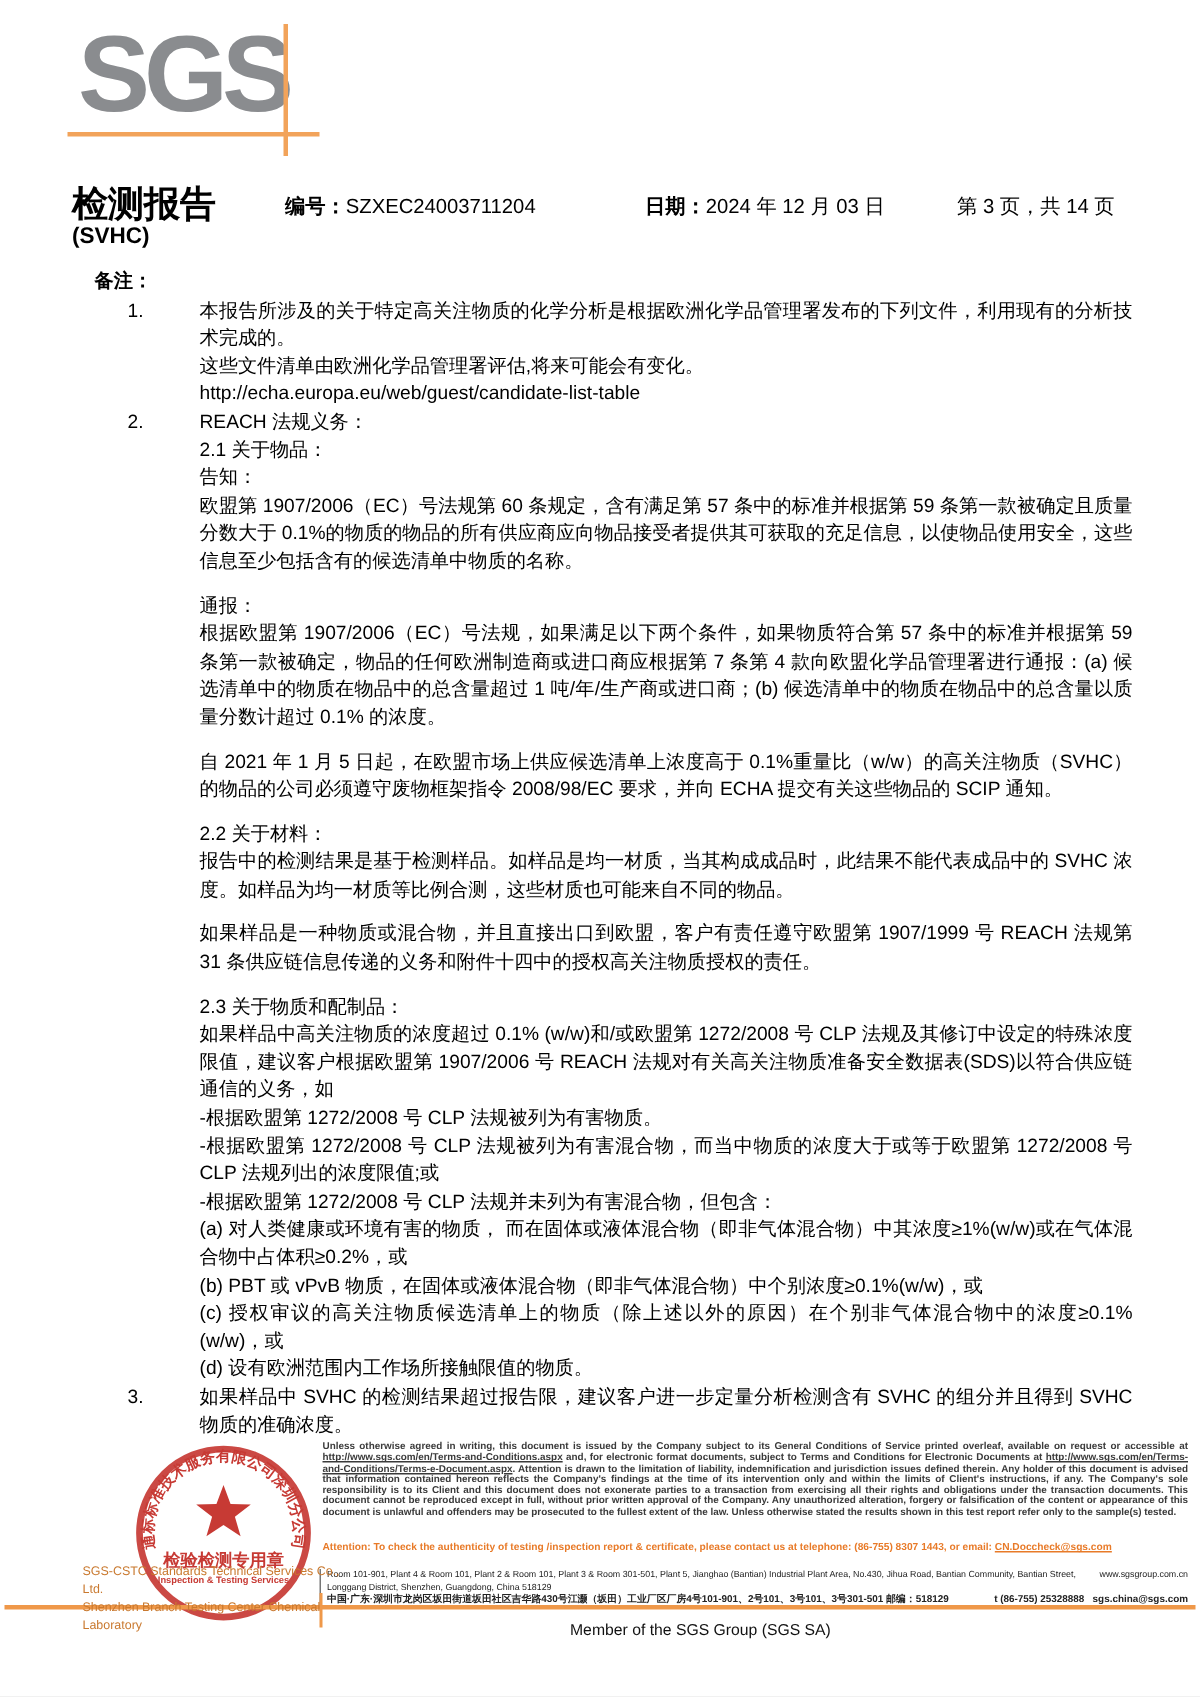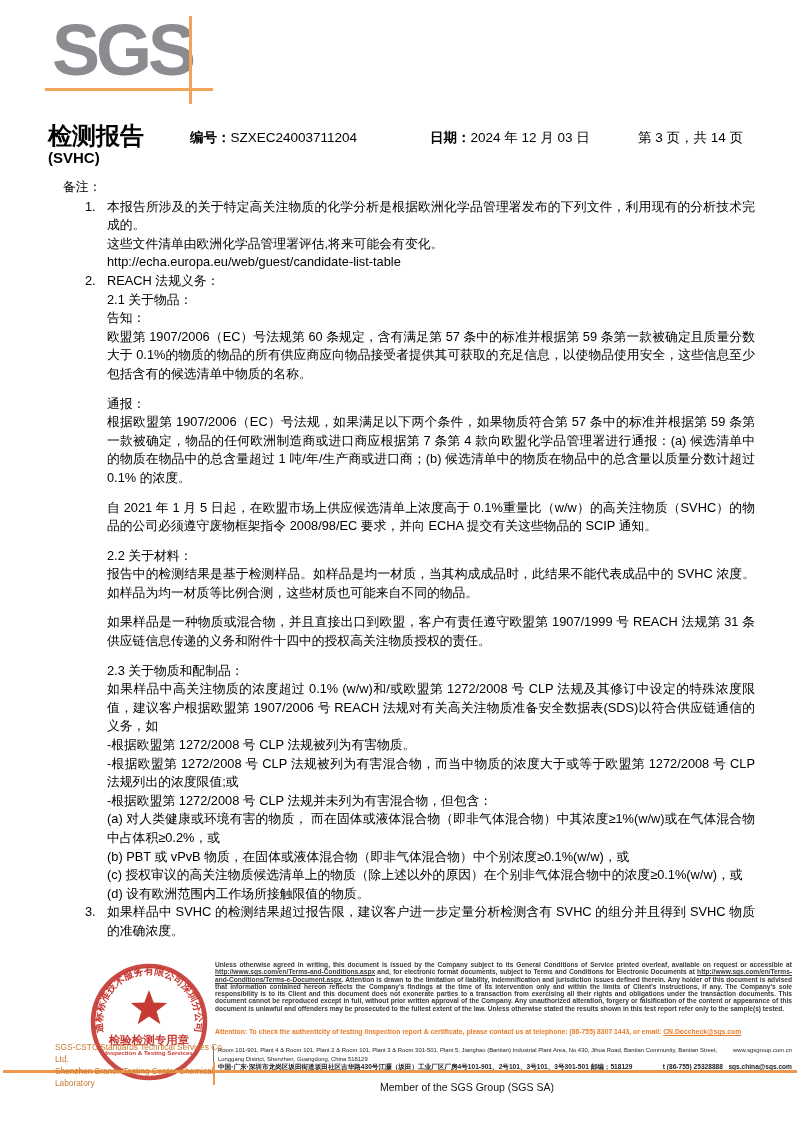--- a/index.html
+++ b/index.html
@@ -15,25 +15,25 @@
   
   .title{position:absolute;left:48px;top:120px;font-size:24px;font-weight:700;}
   .subtitle{position:absolute;left:48px;top:149px;font-size:15px;font-weight:700;}
   .meta{position:absolute;top:129px;font-size:13.5px;}
   .meta .b{font-weight:700;}
   .meta-no{left:190px;}
   .meta-date{left:430px;}
   .meta-pages{left:638px;}
   
   .notes{position:absolute;left:63px;top:178px;width:692px;font-size:12.8px;line-height:18.6px;}
-  .notes-label{font-weight:400;margin-bottom:1px;}
+  .notes-label{font-weight:700;margin-bottom:1px;}
   .note-item{display:flex;margin-left:22px;}
   .note-num{width:22px;flex:none;}
   .note-text{flex:1;text-align:justify;}
-  .para{min-height:18.6px;}
+  .para{min-height:18.6px;margin-left:26px;}
   .gap{height:11px;}
   
   .stamp{position:absolute;left:86px;top:960px;width:126px;height:126px;}
   .company-names{position:absolute;left:55px;top:1041px;width:180px;
     font-size:8.3px;line-height:12px;color:#c9792f;font-weight:400;z-index:3;}
   .disclaimer{position:absolute;left:215px;top:961px;width:577px;font-size:6.6px;
     line-height:7.3px;color:#3a3a3a;font-weight:600;text-align:justify;}
   .disclaimer .u{text-decoration:underline;}
   .attention{position:absolute;left:215px;top:1028px;width:577px;font-size:6.8px;
     line-height:8px;color:#e87a28;font-weight:700;}

